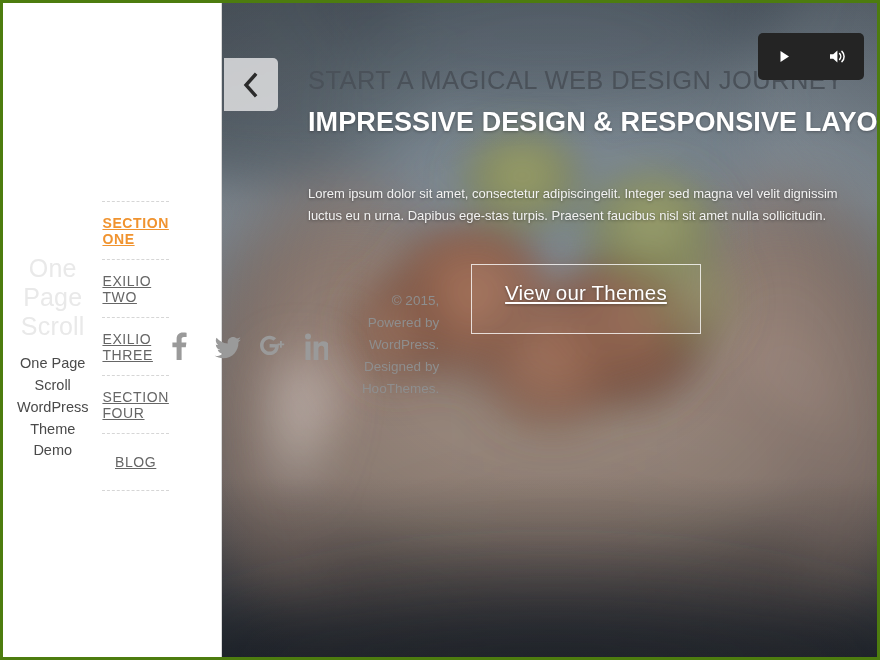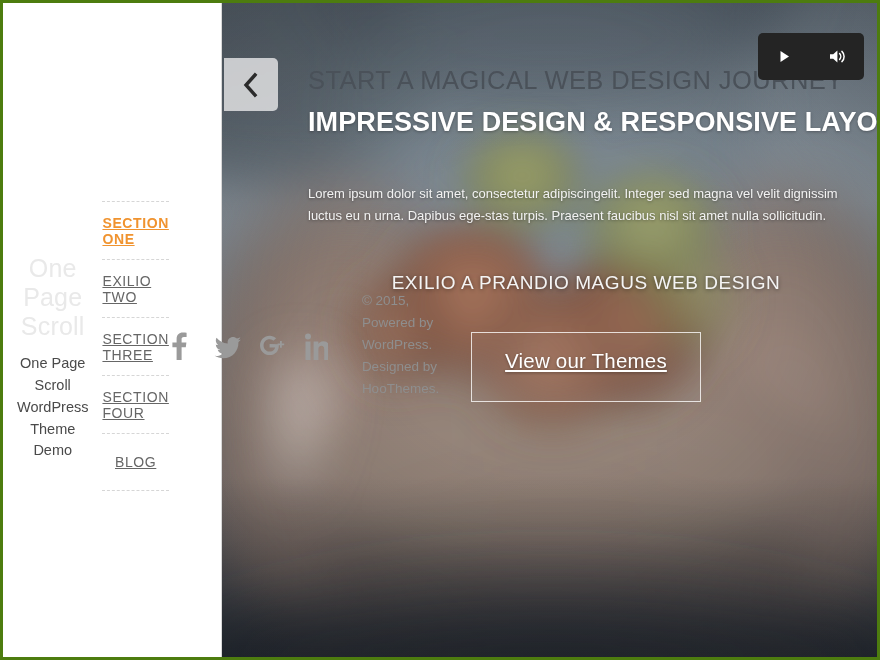--- a/index.html
+++ b/index.html
@@ -73,21 +73,21 @@
   }
   .social a{
     display:block; width:28px; height:30px;
     color:#9a9a9a;
     line-height:0;
   }
   .social svg{ display:block; }
 
   .footer-text{
     margin-top:26px;
-    text-align:left;
+    text-align:right;
     font-size:13.5px;
     color:#8e8e8e;
     line-height:1.62;
     padding:0 30px;
   }
 
   
   .hero{
     position:absolute; left:219px; top:0;
     width:659px; height:658px;
@@ -273,21 +273,20 @@
         </g>
       </svg>
     </div>
 
     <div class="vignette"></div>
 
     <div class="hero-content">
       <div class="h-kicker">START A MAGICAL WEB DESIGN JOURNEY</div>
       <div class="h-title">IMPRESSIVE DESIGN &amp; RESPONSIVE LAYOUT</div>
       <p class="h-para">Lorem ipsum dolor sit amet, consectetur adipiscingelit. Integer sed magna vel velit dignissim luctus eu n urna. Dapibus ege-stas turpis. Praesent faucibus nisl sit amet nulla sollicitudin.</p>
-      <div class="h-tagline">EXILIO A PRANDIO MAGUS WEB DESIGN</div>
       <div class="btn-wrap">
         <a class="cta" href="#">View our Themes</a>
       </div>
     </div>
 
     <div class="media-ctrl">
       <button>
         <span>
           <svg width="17" height="17" viewBox="0 0 17 17" xmlns="http://www.w3.org/2000/svg">
             <path d="M4.5 3 L13 8.5 L4.5 14 Z" fill="#ffffff"></path>
@@ -309,21 +308,21 @@
   <aside class="sidebar">
 
     <div class="brand">
       <div class="brand-title">One Page Scroll</div>
       <div class="brand-sub">One Page Scroll WordPress Theme Demo</div>
     </div>
 
     <nav class="nav">
       <div class="nav-item active">SECTION ONE</div>
       <div class="nav-item">EXILIO TWO</div>
-      <div class="nav-item">SECTION THREE</div>
+      <div class="nav-item">EXILIO THREE</div>
       <div class="nav-item">SECTION FOUR</div>
       <div class="nav-item">BLOG</div>
     </nav>
 
     <div class="social">
       <a href="#">
         <svg width="20" height="30" viewBox="0 0 20 30" xmlns="http://www.w3.org/2000/svg">
           <path d="M12.6 29 V16.2 H16.8 L17.4 11.4 H12.6 V8.4 C12.6 7 13 6.1 15 6.1 H17.6 V1.8 C17.1 1.7 15.6 1.6 13.8 1.6 C10.1 1.6 7.6 3.9 7.6 8 V11.4 H3.4 V16.2 H7.6 V29 Z" fill="#9a9a9a"></path>
         </svg>
       </a>

